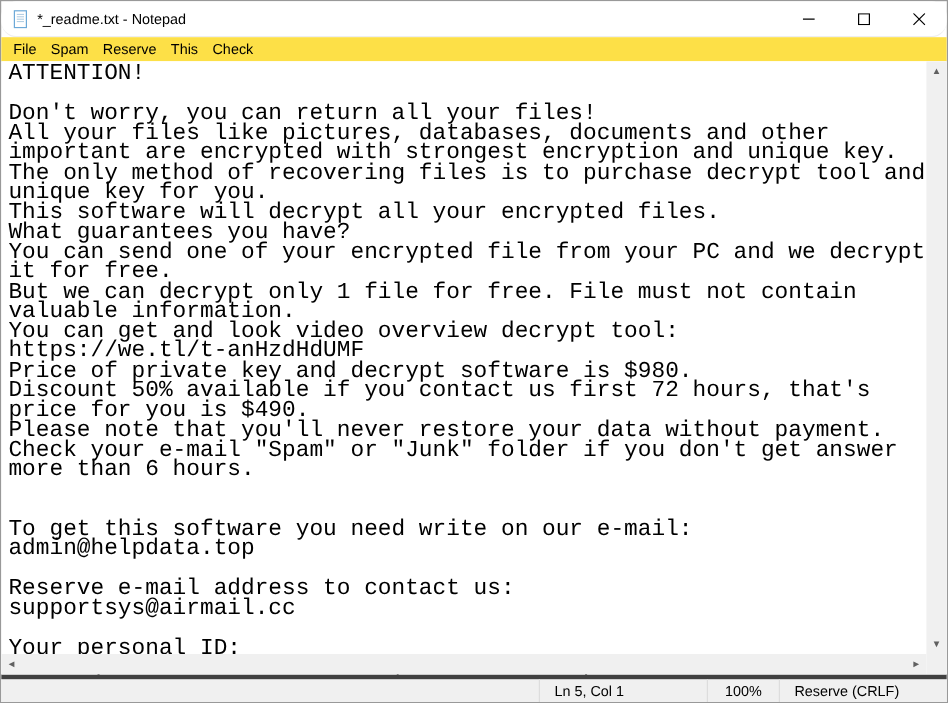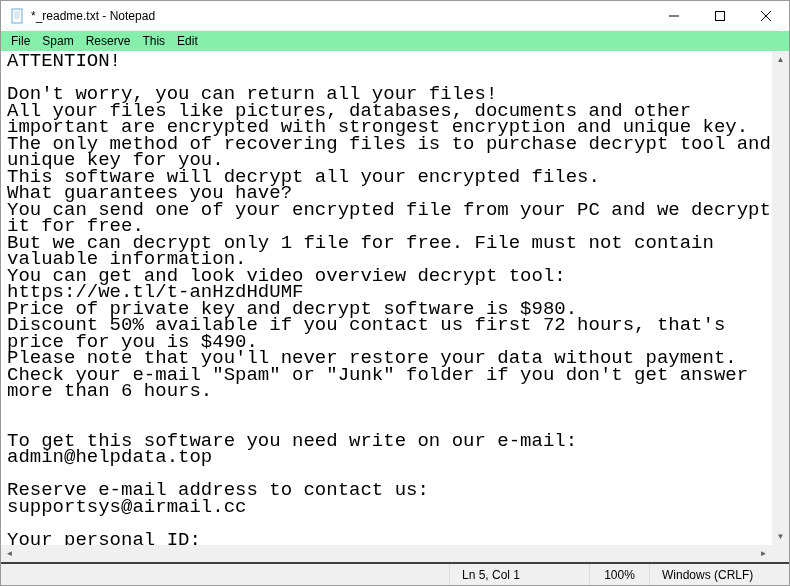--- a/index.html
+++ b/index.html
@@ -57,21 +57,21 @@
       border: none;
       font-family: "Segoe UI", sans-serif;
       font-size: 10px;
       cursor: pointer;
     }
     .menubar {
       height: 20px;
       display: flex;
       align-items: center;
       padding-left: 4px;
-      background: #86efac;
+      background: #fde047;
     }
     .menu-item {
       padding: 2px 6px;
       font-size: 12px;
       cursor: pointer;
     }
     .content {
       flex: 1;
       padding: 2px 6px;
       font-family: Consolas, "Courier New", monospace;
@@ -130,21 +130,21 @@
       background: #f0f0f0;
     }
     .content-wrapper {
       flex: 1;
       position: relative;
       overflow: hidden;
     }
     .statusbar {
       height: 23px;
       background: #f0f0f0;
-      border-top: 2px solid #404040;
+      border-top: 4px solid #404040;
       display: flex;
       font-size: 12px;
       color: #000;
     }
     .status-spacer {
       flex: 1;
     }
     .status-cell {
       padding: 0 12px;
       border-left: 1px solid #ddd;
@@ -192,21 +192,21 @@
         </svg>
     </button>
   </div>
 </div>
 
 <div class="menubar">
   <span class="menu-item">File</span>
   <span class="menu-item">Spam</span>
   <span class="menu-item">Reserve</span>
   <span class="menu-item">This</span>
-  <span class="menu-item">Edit</span>
+  <span class="menu-item">Check</span>
 </div>
 
 <div class="content-wrapper">
   <div class="content">ATTENTION!
 
 Don't worry, you can return all your files!
 All your files like pictures, databases, documents and other important are encrypted with strongest encryption and unique key.
 The only method of recovering files is to purchase decrypt tool and unique key for you.
 This software will decrypt all your encrypted files.
 What guarantees you have?
@@ -238,14 +238,14 @@
     <div class="scroll-track-h"></div>
     <div class="scroll-arrow">►</div>
   </div>
   <div class="scroll-corner"></div>
 </div>
 
 <div class="statusbar">
   <div class="status-spacer"></div>
   <div class="status-cell wide">Ln 5, Col 1</div>
   <div class="status-cell med">100%</div>
-  <div class="status-cell wide">Windows (CRLF)</div>
+  <div class="status-cell wide">Reserve (CRLF)</div>
 </div>
 
 </body></html>

